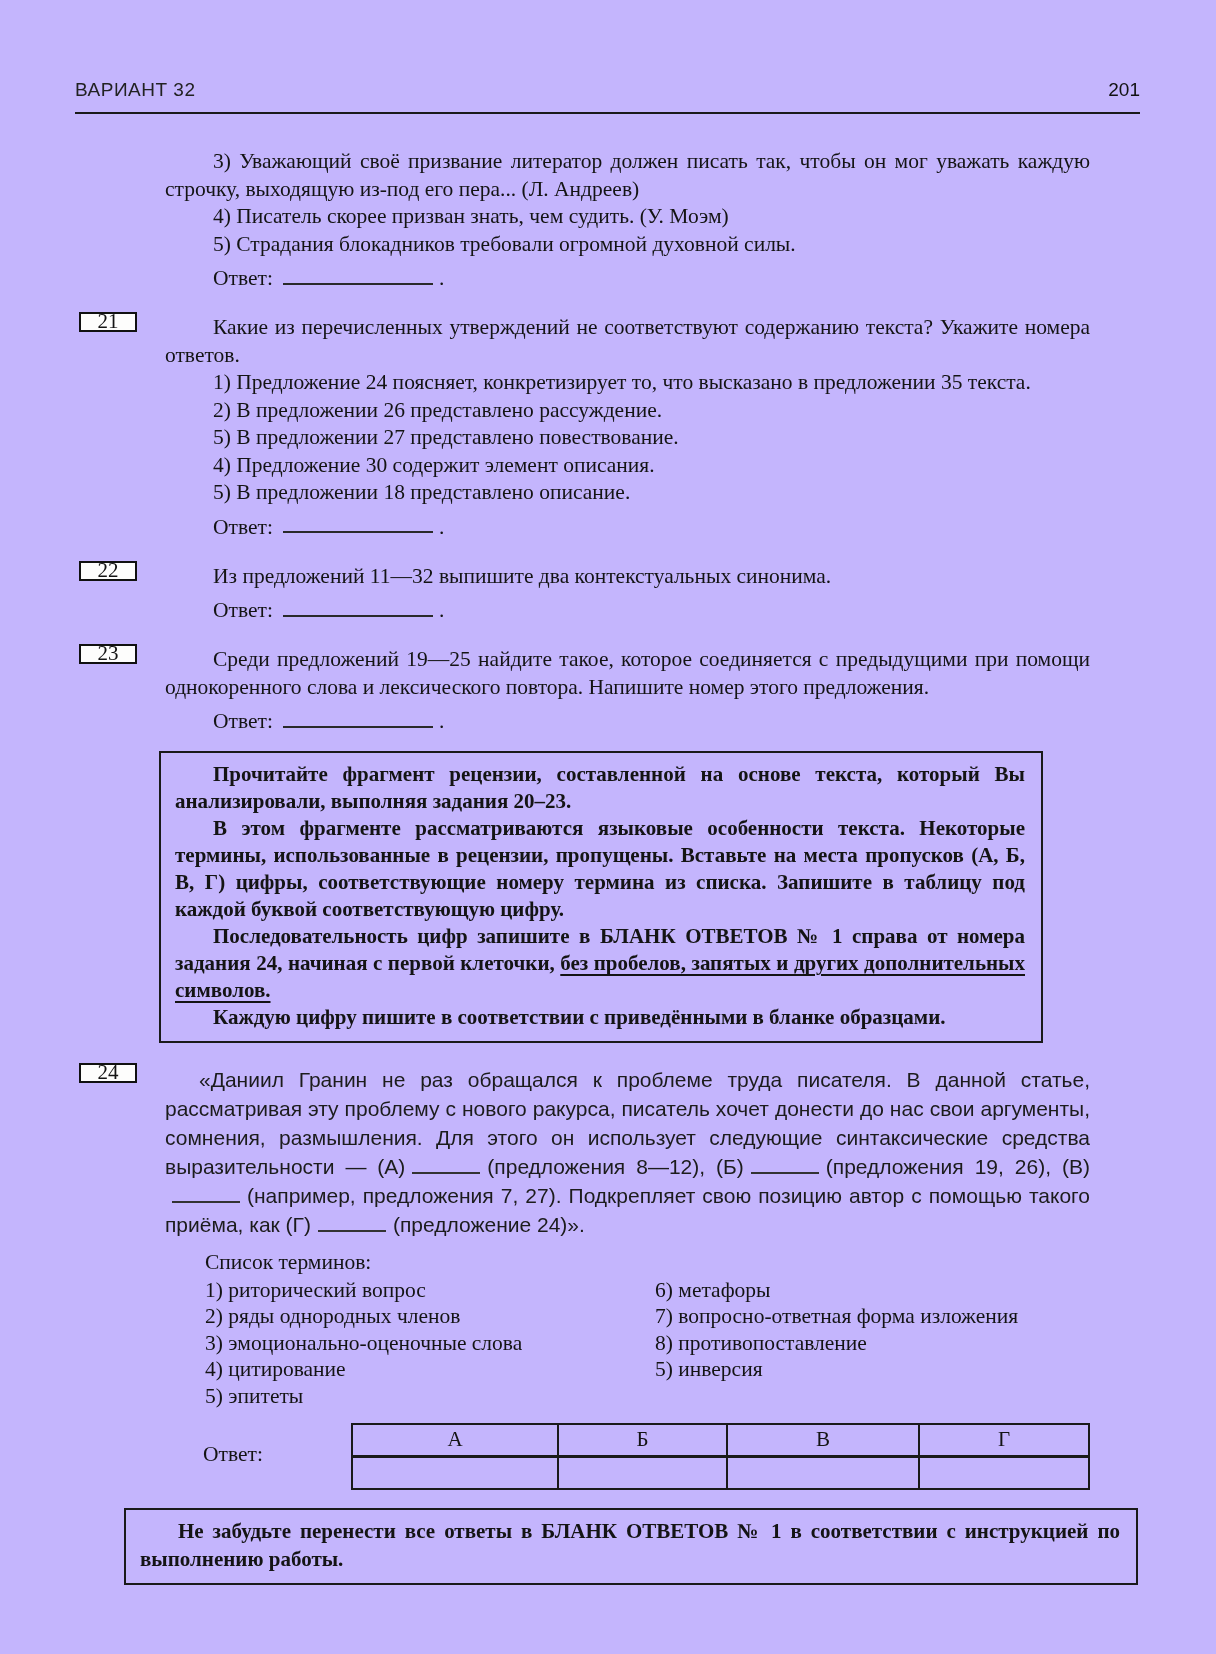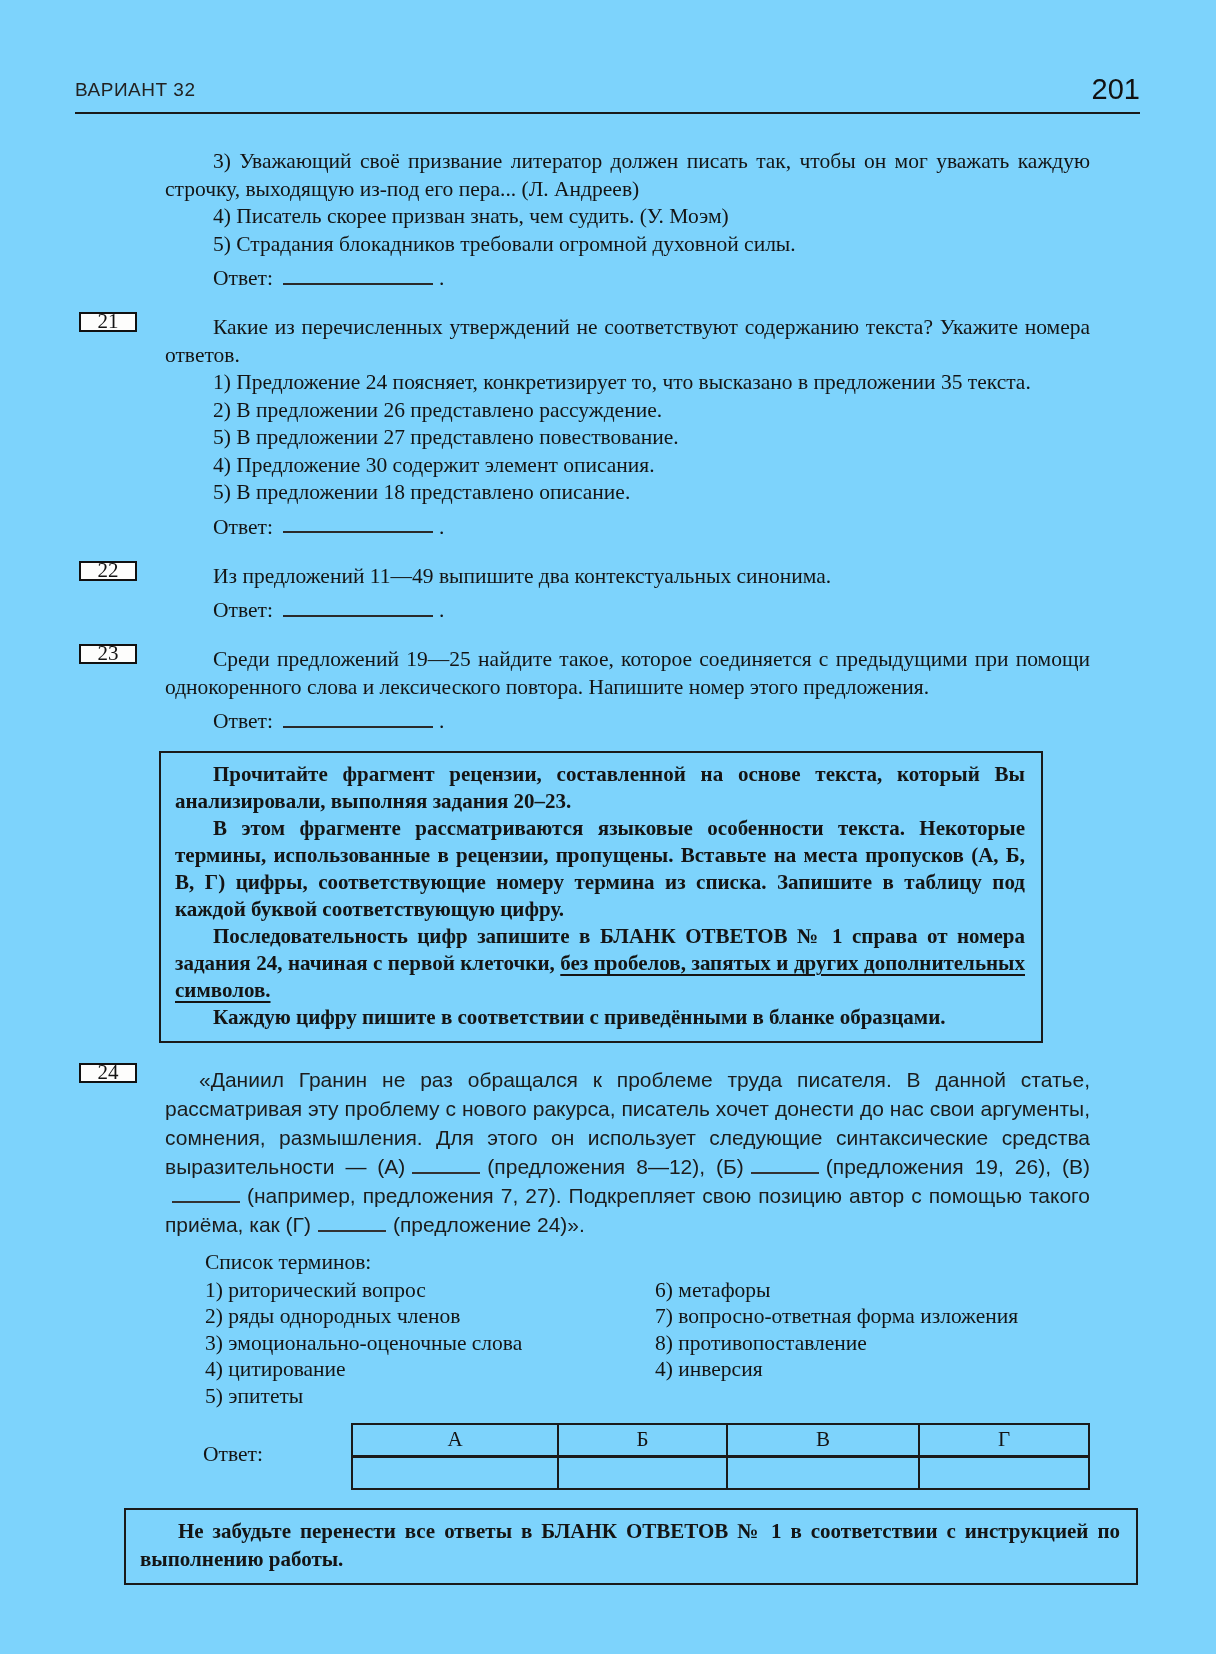--- a/index.html
+++ b/index.html
@@ -1,41 +1,41 @@
 <!DOCTYPE html>
 <html lang="ru"><head>
 <meta charset="utf-8">
 <style>
   * { margin:0; padding:0; box-sizing:border-box; }
   html,body { background:#e8e8e8; }
   .page {
     position:relative;
     width:1216px; height:1654px;
     margin:0 auto;
-    background:#7dd3fc;
+    background:#c4b5fd;
     color:#141414;
     font-family:"Liberation Serif", serif;
     font-size:21.5px;
     line-height:27.5px;
     overflow:hidden;
   }
   
   .header {
     position:absolute; top:76px; left:75px; right:76px;
     display:flex; justify-content:space-between; align-items:flex-end;
     padding-bottom:8px;
     border-bottom:2.5px solid #1a1a1a;
   }
   .variant-label {
     font-family:"Liberation Sans", sans-serif;
     font-size:19px; letter-spacing:0.5px; color:#222;
   }
   .page-number {
     font-family:"Liberation Sans", sans-serif;
-    font-size:29px; color:#111;
+    font-size:19px; color:#111;
   }
   
   .flow {
     position:absolute; top:148px; left:165px; width:925px;
   }
   .para { text-align:justify; text-indent:48px; }
   .task { position:relative; margin-top:22px; }
   .task-number-box {
     position:absolute; left:-86px; top:-2px;
     width:58px; height:20px;
@@ -132,21 +132,21 @@
       <p class="para">5) В предложении 27 представлено повествование.</p>
       <p class="para">4) Предложение 30 содержит элемент описания.</p>
       <p class="para">5) В предложении 18 представлено описание.</p>
       <p class="answer-row"><span>Ответ:</span><span class="blank"></span><span>.</span></p>
     </div>
 
     <div class="task">
       <div class="task-number-box">
           <span>22</span>
         </div>
-      <p class="para">Из предложений 11—49 выпишите два контекстуальных синонима.</p>
+      <p class="para">Из предложений 11—32 выпишите два контекстуальных синонима.</p>
       <p class="answer-row"><span>Ответ:</span><span class="blank"></span><span>.</span></p>
     </div>
 
     <div class="task">
       <div class="task-number-box">
           <span>23</span>
         </div>
       <p class="para">Среди предложений 19—25 найдите такое, которое соединяется с предыдущими при помощи однокоренного слова и лексического повтора. Напишите номер этого предложения.</p>
       <p class="answer-row"><span>Ответ:</span><span class="blank"></span><span>.</span></p>
     </div>
@@ -171,21 +171,21 @@
             <p class="term-item">1) риторический вопрос</p>
             <p class="term-item">2) ряды однородных членов</p>
             <p class="term-item">3) эмоционально-оценочные слова</p>
             <p class="term-item">4) цитирование</p>
             <p class="term-item">5) эпитеты</p>
           </div>
           <div class="terms-col2">
             <p class="term-item">6) метафоры</p>
             <p class="term-item">7) вопросно-ответная форма изложения</p>
             <p class="term-item">8) противопоставление</p>
-            <p class="term-item">4) инверсия</p>
+            <p class="term-item">5) инверсия</p>
           </div>
         </div>
       </div>
 
       <div class="table-row">
         <span class="table-answer-label">Ответ:</span>
         <table class="answer-table">
           <tbody>
               <tr>
             <th>А</th>

